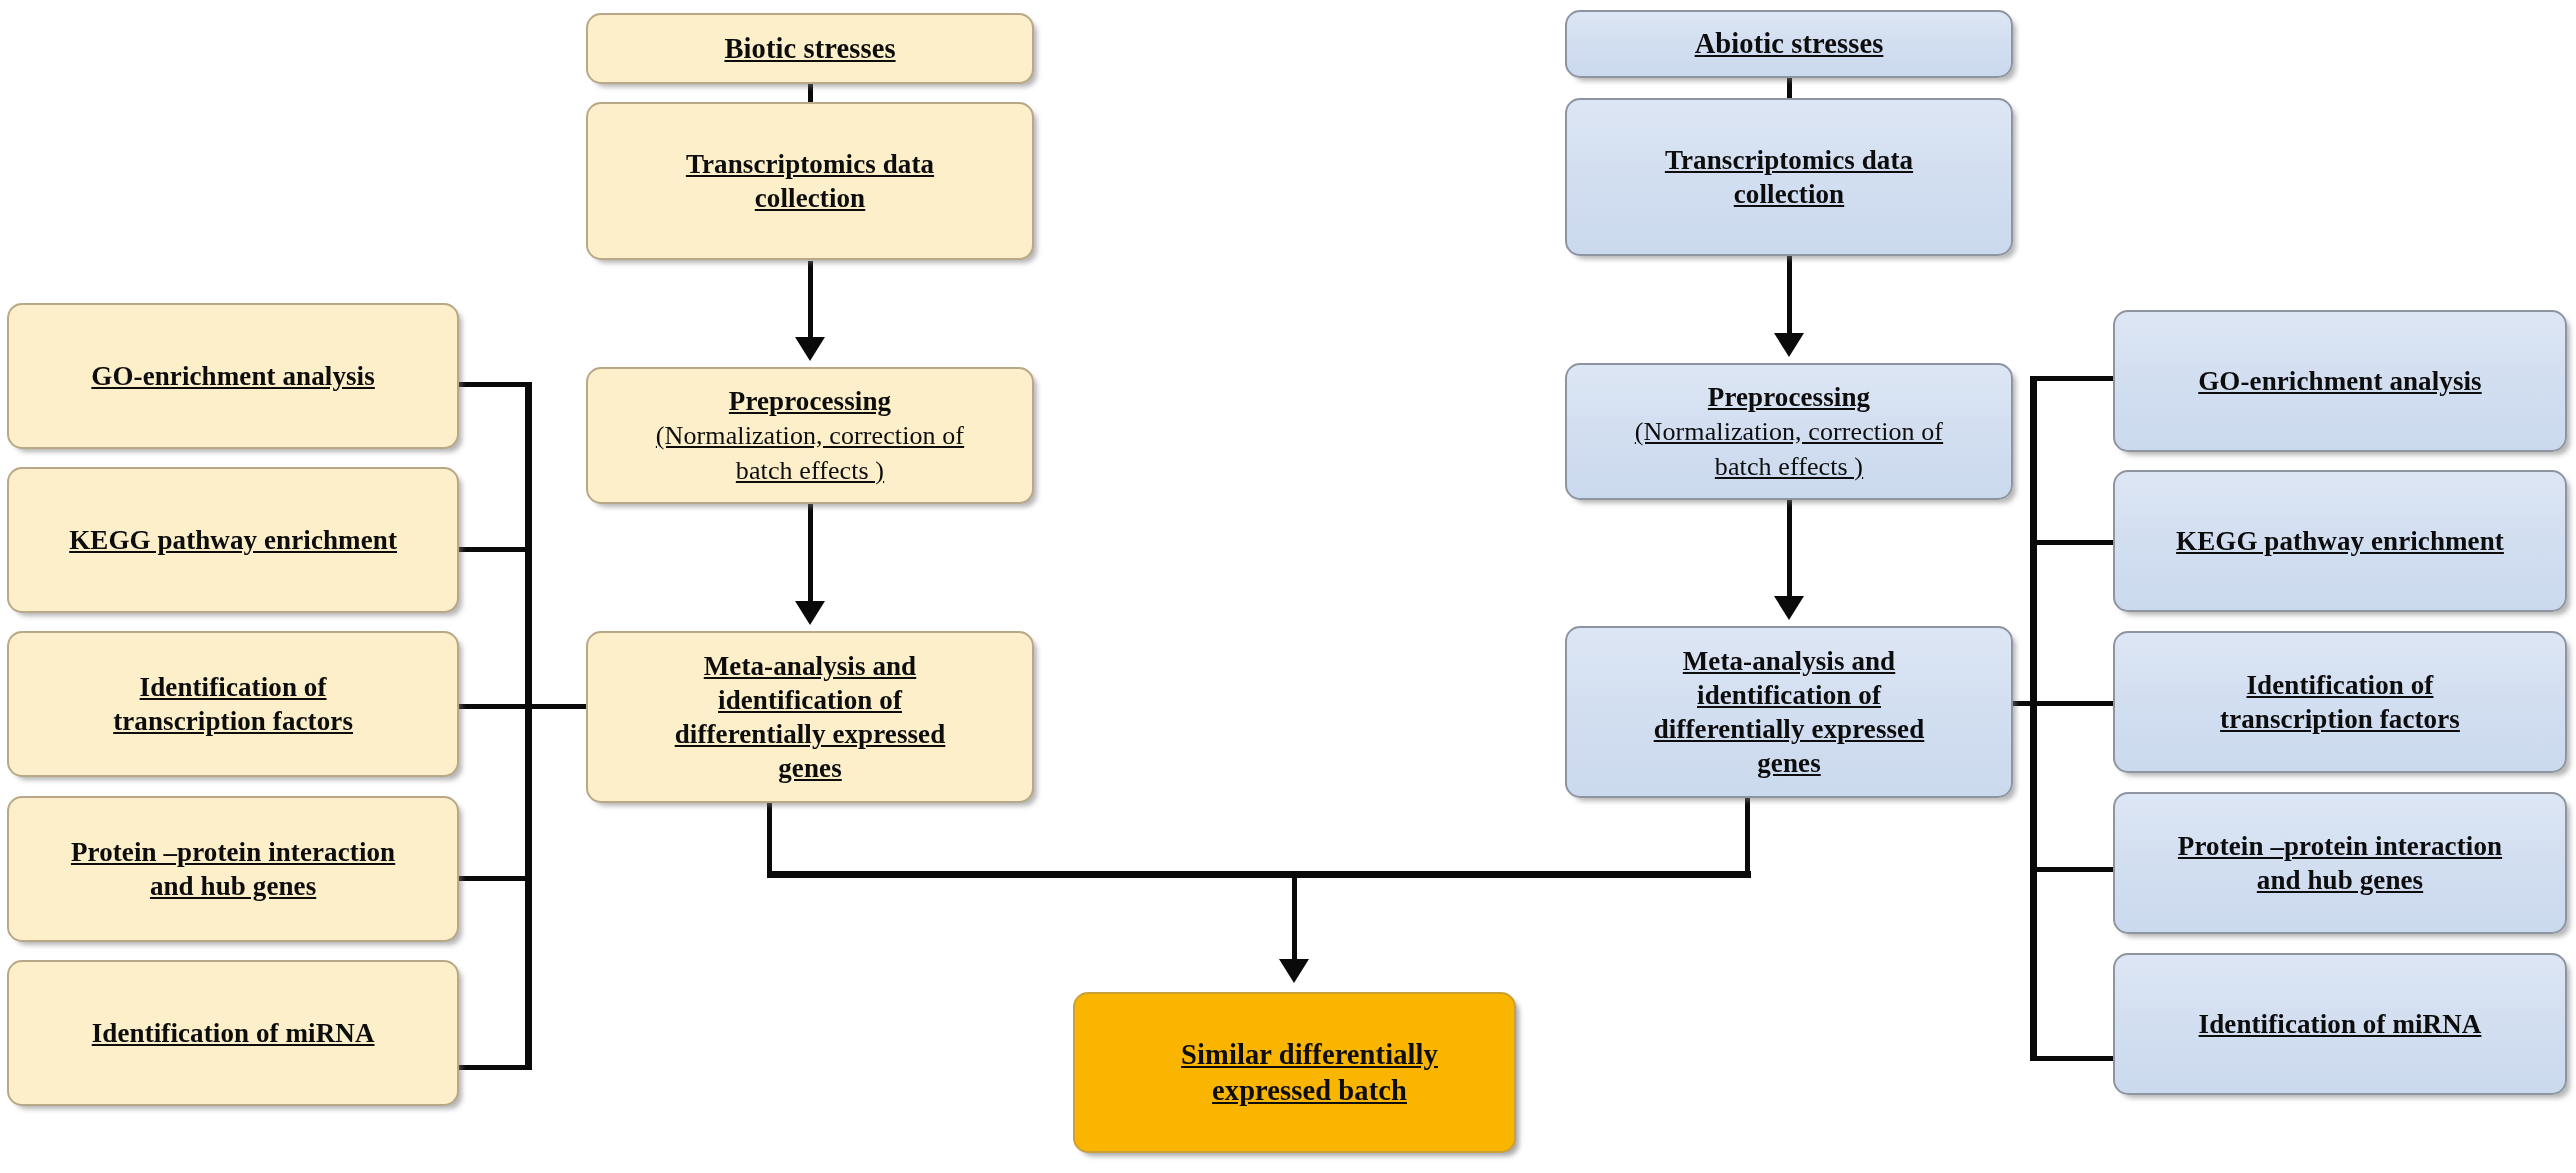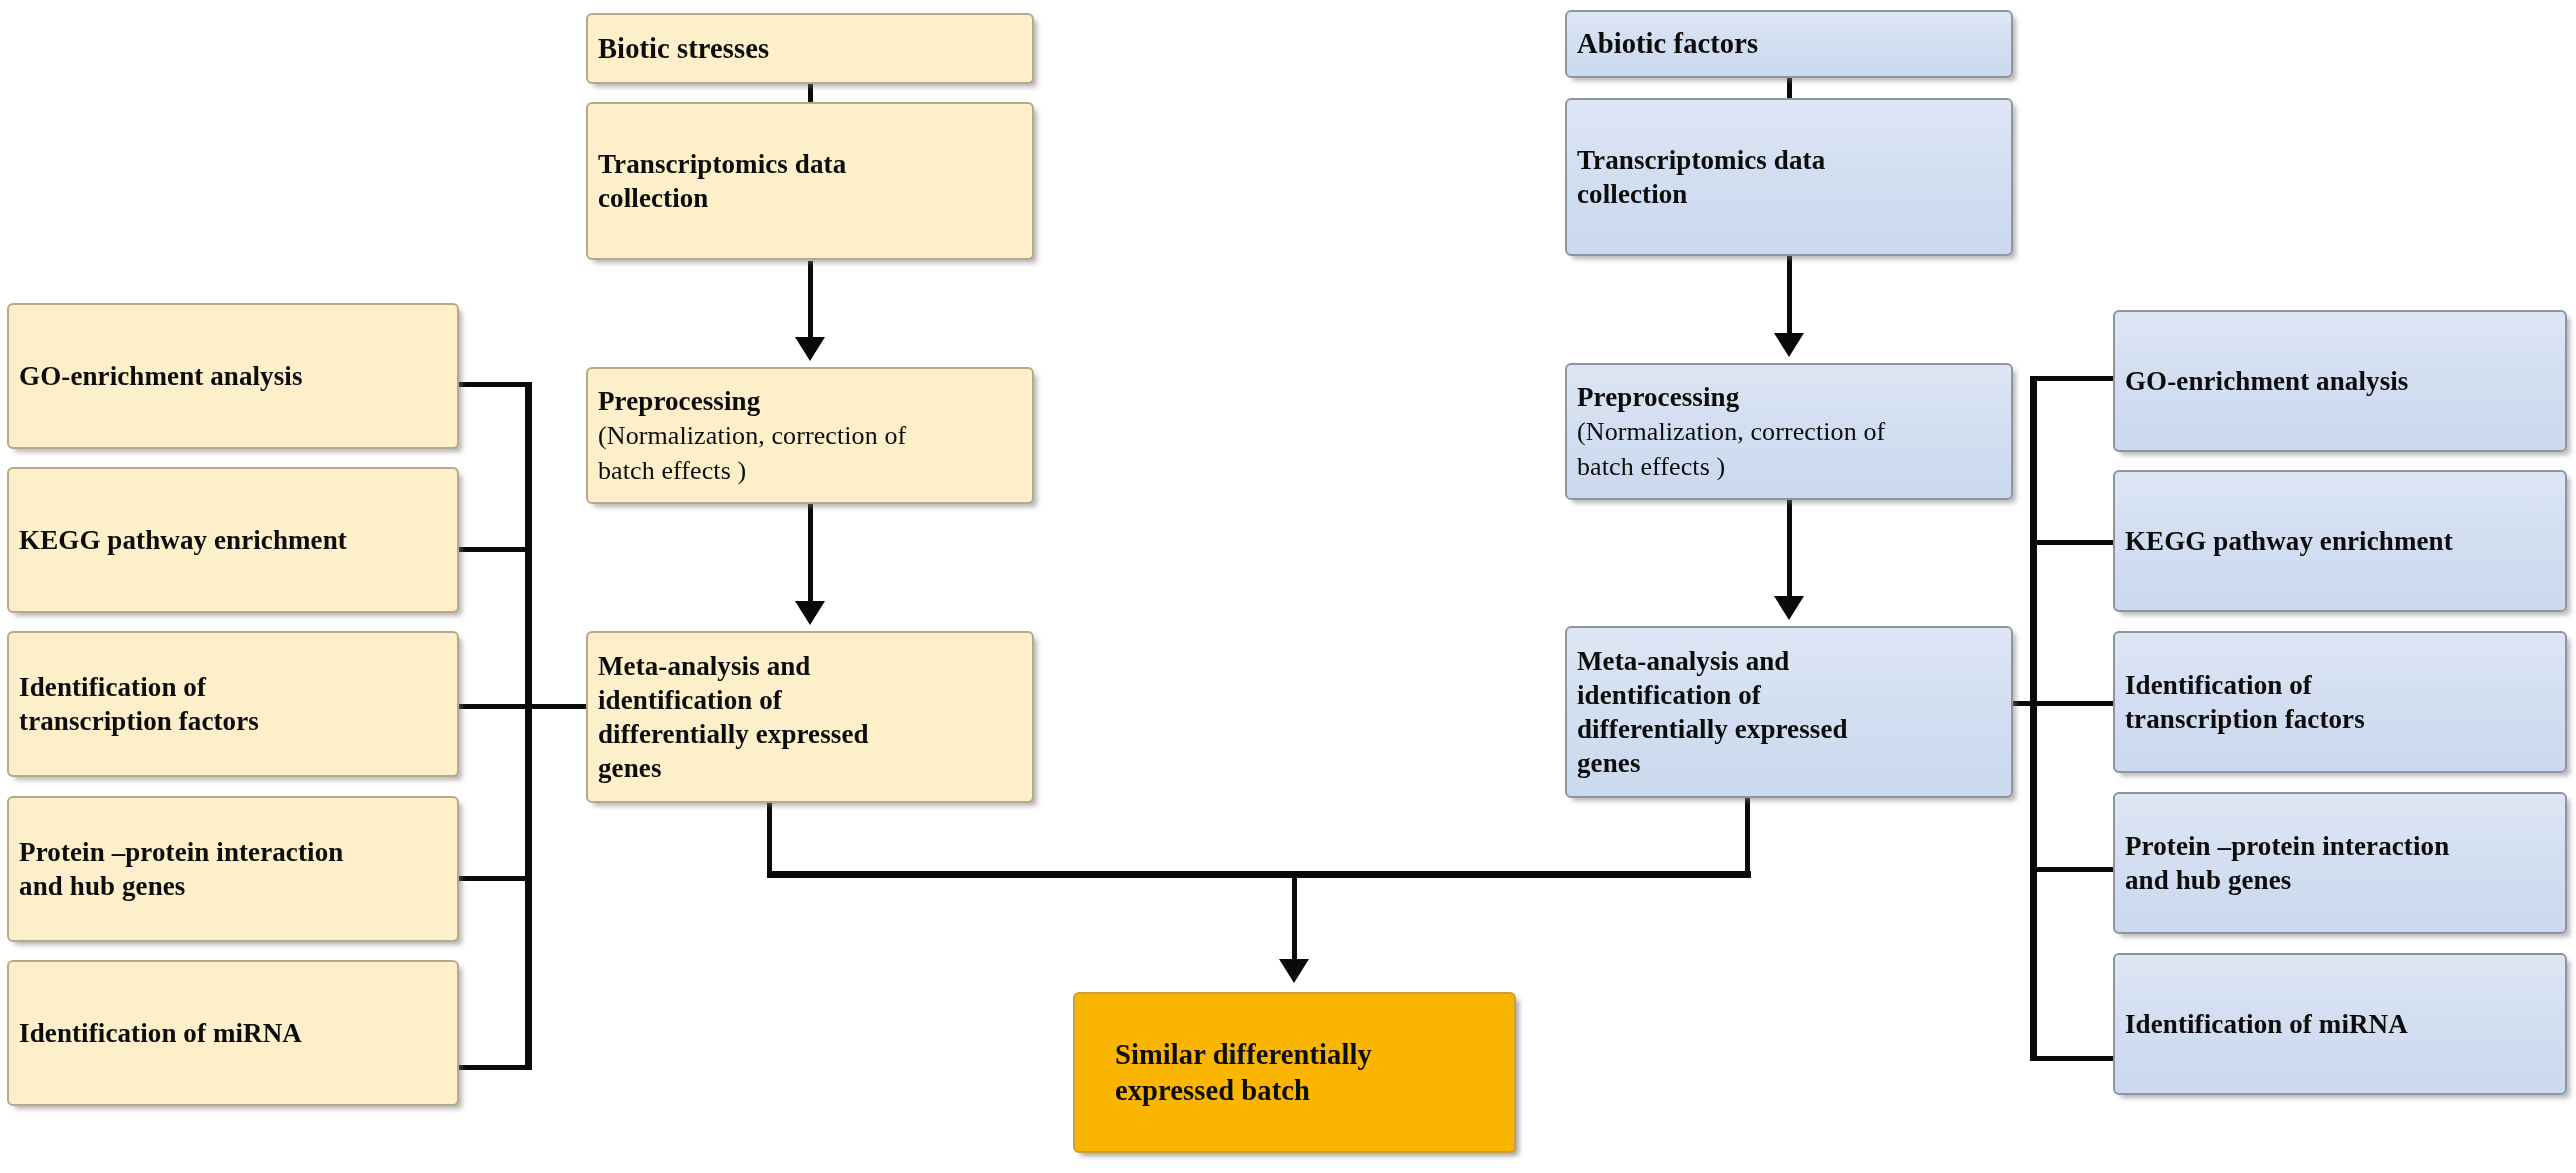--- a/index.html
+++ b/index.html
@@ -17,28 +17,29 @@
     font-family: "Liberation Serif", "DejaVu Serif", serif;
   }
 
   
   .node {
     position: absolute;
     box-sizing: border-box;
     display: flex;
     align-items: center;
     justify-content: center;
-    text-align: left;
-    border-radius: 6px;
+    text-align: center;
+    border-radius: 15px;
     font-weight: bold;
     color: #0d0d0d;
     line-height: 1.26;
     letter-spacing: 0.1px;
     padding: 4.3px 10px;
     z-index: 3;
+    text-decoration: underline;
   }
 
   .node .txt { display: block; width: 100%; }
 
   
   .node.yellow {
     background: #fcefc9;
     border: 2.1px solid #b9a887;
     box-shadow: 5px 5px 5px -2.1px rgba(120,120,120,0.55);
   }
@@ -118,21 +119,21 @@
   <div class="node yellow fs-md" style="left:586px; top:631px; width:448px; height:172px;">
     <span class="txt">
       <span>Meta-analysis and</span><br>
       <span>identification  of</span><br>
       <span>differentially  expressed</span><br>
       <span>genes</span>
     </span>
   </div>
 
   <div class="node blue fs-lg" style="left:1565px; top:10px; width:448px; height:68px;">
-    <span class="txt">Abiotic factors</span>
+    <span class="txt">Abiotic stresses</span>
   </div>
 
   <div class="ln v" style="left:1787px; top:78px; height:20px;"></div>
 
   <div class="node blue fs-md" style="left:1565px; top:98px; width:448px; height:158px;">
     <span class="txt">
       <span>Transcriptomics  data</span><br>
       <span>collection</span>
     </span>
   </div>

